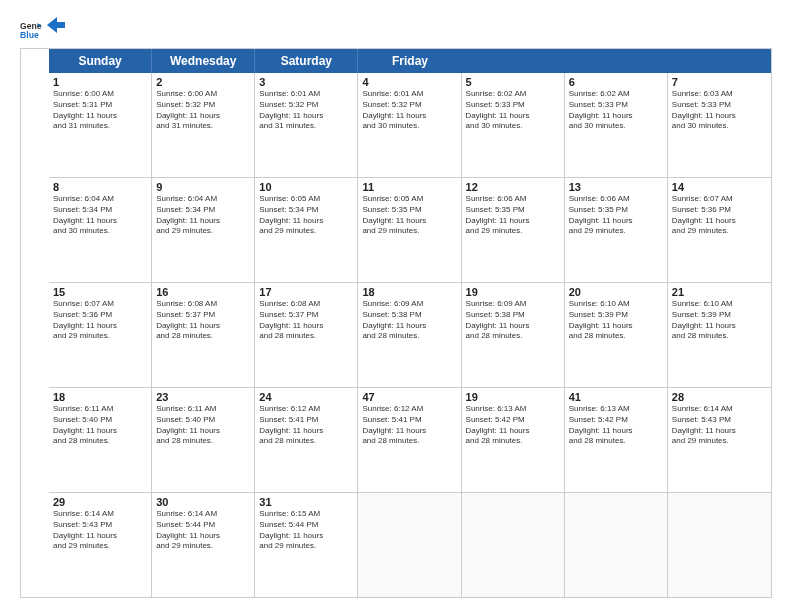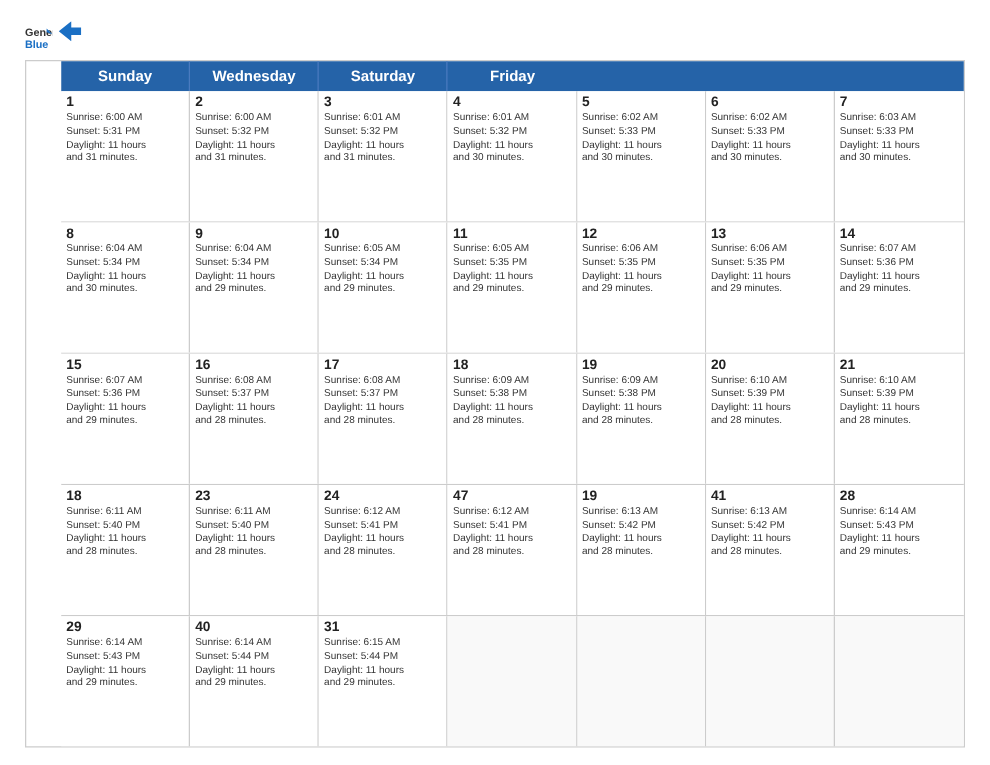--- a/index.html
+++ b/index.html
@@ -255,21 +255,21 @@
             <span class="day-num">28</span>
             <div class="cell-text">Sunrise: 6:14 AM<br>Sunset: 5:43 PM<br>Daylight: 11 hours<br>and 29 minutes.</div>
           </div>
         </div>
         <div class="cal-row">
           <div class="cal-cell">
             <span class="day-num">29</span>
             <div class="cell-text">Sunrise: 6:14 AM<br>Sunset: 5:43 PM<br>Daylight: 11 hours<br>and 29 minutes.</div>
           </div>
           <div class="cal-cell">
-            <span class="day-num">40</span>
+            <span class="day-num">30</span>
             <div class="cell-text">Sunrise: 6:14 AM<br>Sunset: 5:44 PM<br>Daylight: 11 hours<br>and 29 minutes.</div>
           </div>
           <div class="cal-cell">
             <span class="day-num">31</span>
             <div class="cell-text">Sunrise: 6:15 AM<br>Sunset: 5:44 PM<br>Daylight: 11 hours<br>and 29 minutes.</div>
           </div>
           <div class="cal-cell empty"></div>
           <div class="cal-cell empty"></div>
           <div class="cal-cell empty"></div>
           <div class="cal-cell empty"></div>

